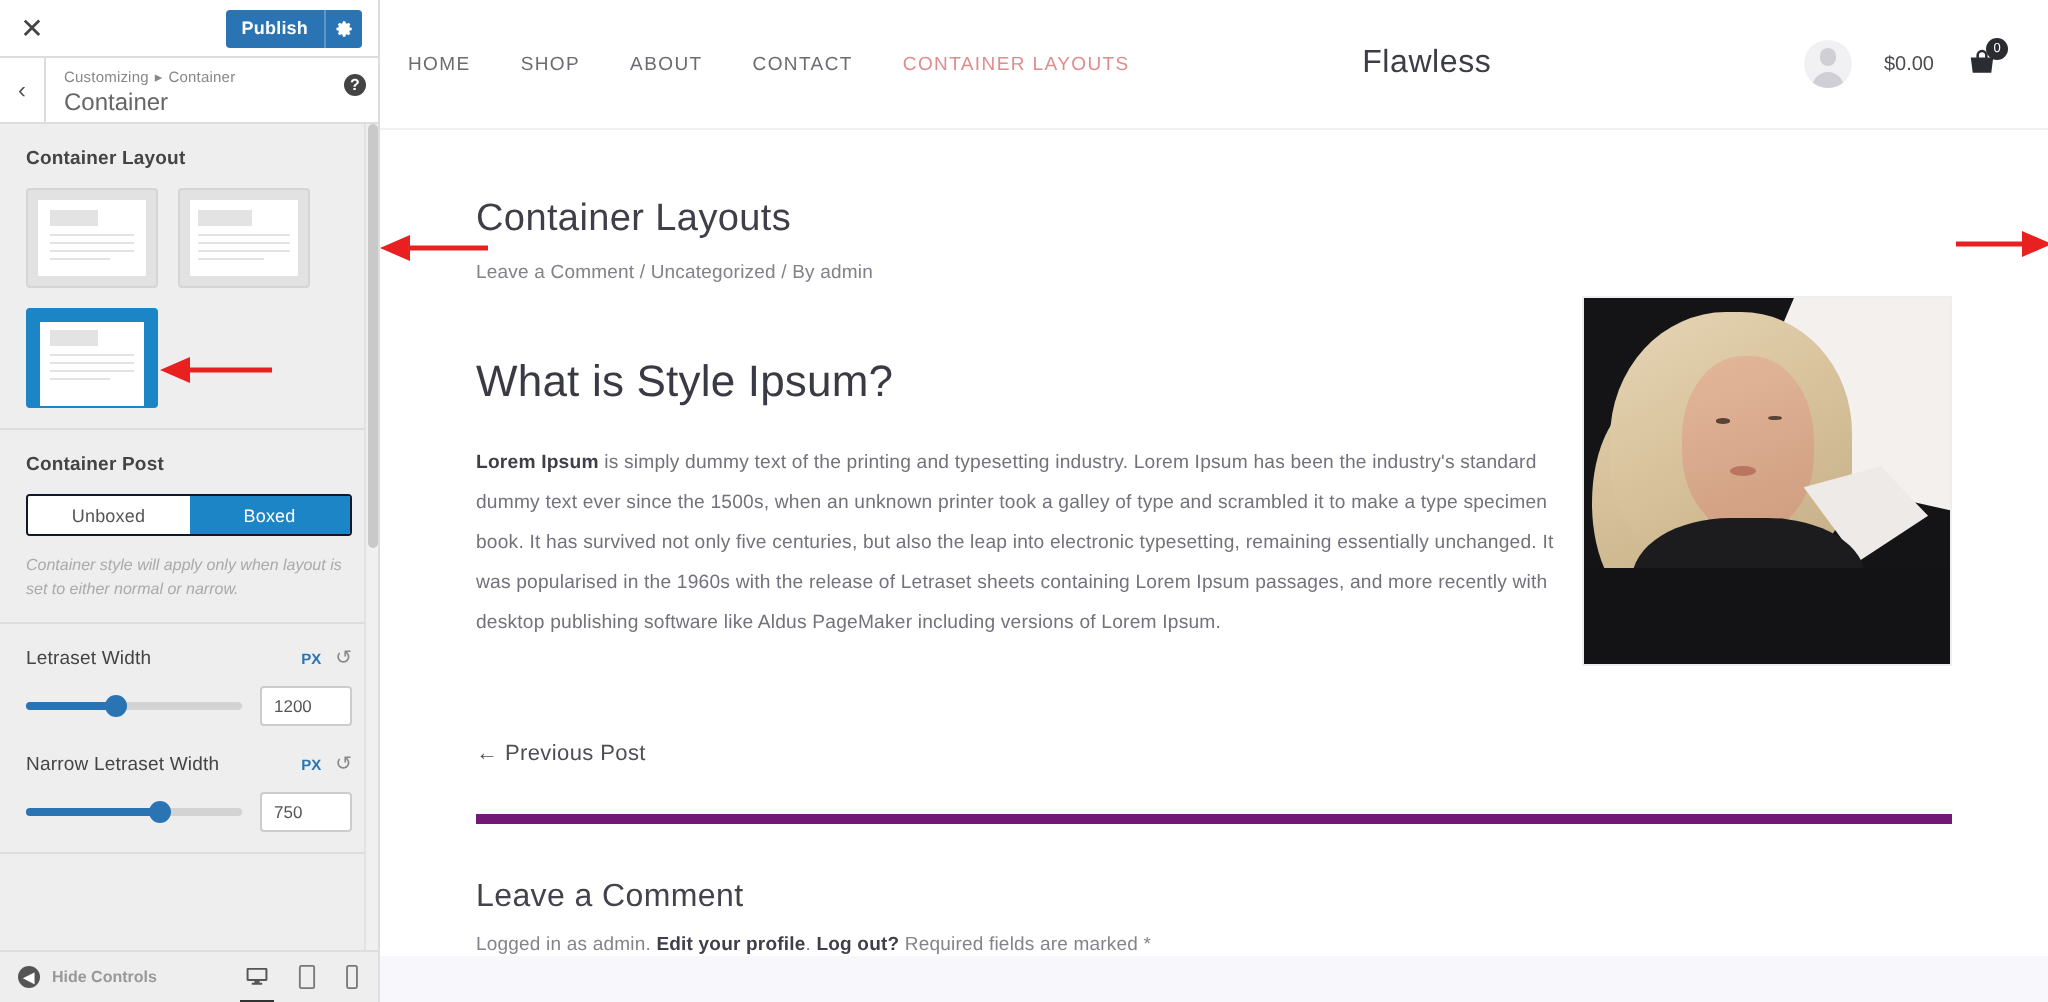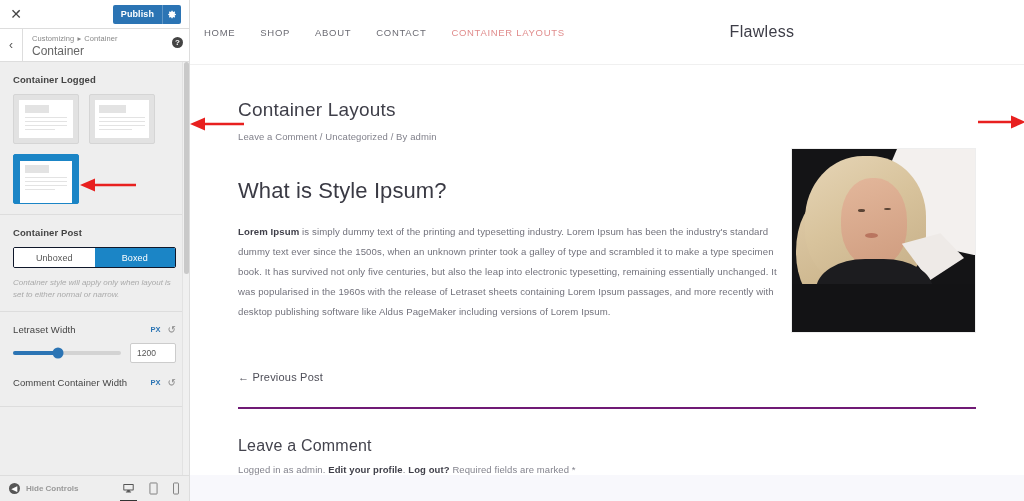--- a/index.html
+++ b/index.html
@@ -268,21 +268,21 @@
   .ph-face { position:absolute; left:27%; top:16%; width:36%; height:48%; border-radius:46% 48% 44% 46%;
              background:linear-gradient(160deg,#e3b79b,#cf9c7f); }
   .ph-neck { position:absolute; left:34%; top:55%; width:22%; height:16%; background:#cf9c7f; border-radius:20%; }
   .ph-turtle { position:absolute; left:13%; bottom:0; width:64%; height:40%; border-radius:42% 42% 0 0; background:#1c1c1f; }
   .ph-shoulder { position:absolute; left:0; bottom:0; width:100%; height:26%; background:#131315; }
   .ph-eye { position:absolute; width:7px; height:2.5px; border-radius:50%; background:#5a4334; }
   .ph-lip { position:absolute; left:40%; top:46%; width:13px; height:5px; border-radius:50%; background:#b9755f; }
 
   .post-nav {
     padding:34px 48px 22px 48px;
-    border-bottom:2px solid #701a75;
+    border-bottom:5px solid #701a75;
     margin:0 48px;
     margin-left:48px; margin-right:48px;
     padding-left:0; padding-right:0;
   }
   .prev-post { font-size:11px; color:#4d4d57; cursor:pointer; letter-spacing:.2px; }
   .comment-sec { padding:28px 48px 0 48px; }
   .comment-title {
     font-size:16px; color:#43434d; font-weight:300; margin:0 0 9px 0; letter-spacing:.2px;
   }
   .comment-note { font-size:9.5px; color:#83838d; letter-spacing:.1px; }
@@ -320,21 +320,21 @@
       </div>
       <div class="cz-title">Container</div>
     </div>
     <div class="cz-help">?</div>
   </div>
 
   <div class="cz-body">
     <div class="cz-scrollpane">
 
       <div class="cz-section">
-        <div class="cz-label">Container Logged</div>
+        <div class="cz-label">Container Layout</div>
         <div class="cz-thumbs">
 
           <div class="thumb">
             <div class="thumb-inner">
               <div class="thumb-block"></div>
               <div class="thumb-line"></div>
               <div class="thumb-line"></div>
               <div class="thumb-line"></div>
               <div class="thumb-line short"></div>
             </div>
@@ -388,25 +388,32 @@
           <div class="cz-track">
             <div class="cz-fill" id="fill-cw" style="width: 42%;"></div>
             <div class="cz-thumb-dot" id="dot-cw" style="left: 42%;"></div>
           </div>
           <div class="cz-numbox">1200</div>
         </div>
       </div>
 
       <div class="cz-section" style="padding-top:10px;padding-bottom:10px;">
         <div class="cz-slider-head">
-          <div class="cz-slider-title">Comment Container Width</div>
+          <div class="cz-slider-title">Narrow Letraset Width</div>
           <div class="cz-unit-wrap">
             <div class="cz-unit">PX</div>
             <div class="cz-reset">↺</div>
           </div>
+        </div>
+        <div class="cz-slider-row">
+          <div class="cz-track">
+            <div class="cz-fill" id="fill-ncw" style="width: 62%;"></div>
+            <div class="cz-thumb-dot" id="dot-ncw" style="left: 62%;"></div>
+          </div>
+          <div class="cz-numbox">750</div>
         </div>
       </div>
 
       <div class="cz-divider"></div>
     </div>
 
     <div class="cz-scrollbar">
       <div class="cz-scrollbar-thumb"></div>
     </div>
   </div>
@@ -440,20 +447,33 @@
 
   <div class="site-header">
     <div class="nav">
       <div class="nav-item">HOME</div>
       <div class="nav-item">SHOP</div>
       <div class="nav-item">ABOUT</div>
       <div class="nav-item">CONTACT</div>
       <div class="nav-item current">CONTAINER LAYOUTS</div>
     </div>
     <div class="site-logo">Flawless</div>
+    <div class="header-right">
+      <div class="avatar-wrap">
+        <span class="h"></span>
+        <span class="b"></span>
+      </div>
+      <div class="cart-price">$0.00</div>
+      <div class="cart-wrap">
+        <svg width="16" height="16" viewBox="0 0 20 20" fill="#2b2b32">
+            <path d="M3 6h14l-1.2 9.5H4.2L3 6zm3.5 0V4.6a3.5 3.5 0 0 1 7 0V6h-1.6V4.6a1.9 1.9 0 0 0-3.8 0V6H6.5z"></path>
+          </svg>
+        <span class="cart-badge">0</span>
+      </div>
+    </div>
   </div>
 
   <div class="page-wrap">
     <div class="container-box">
 
       <div class="content-inner">
         <h1 class="post-title">Container Layouts</h1>
         <div class="post-meta">Leave a Comment / Uncategorized / By admin</div>
       </div>
 

